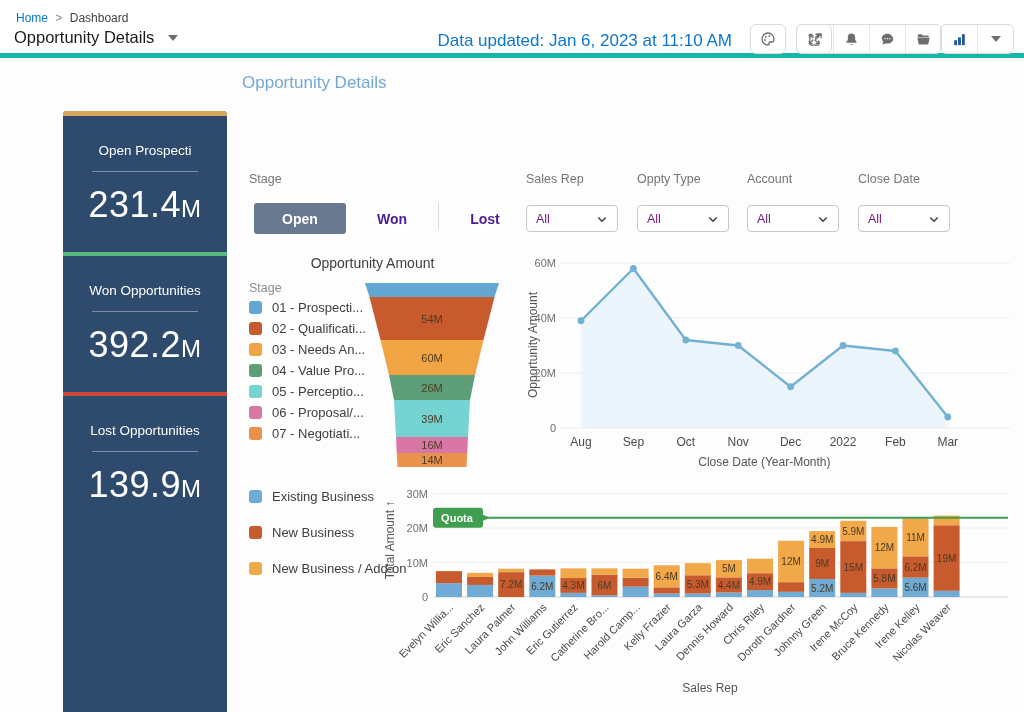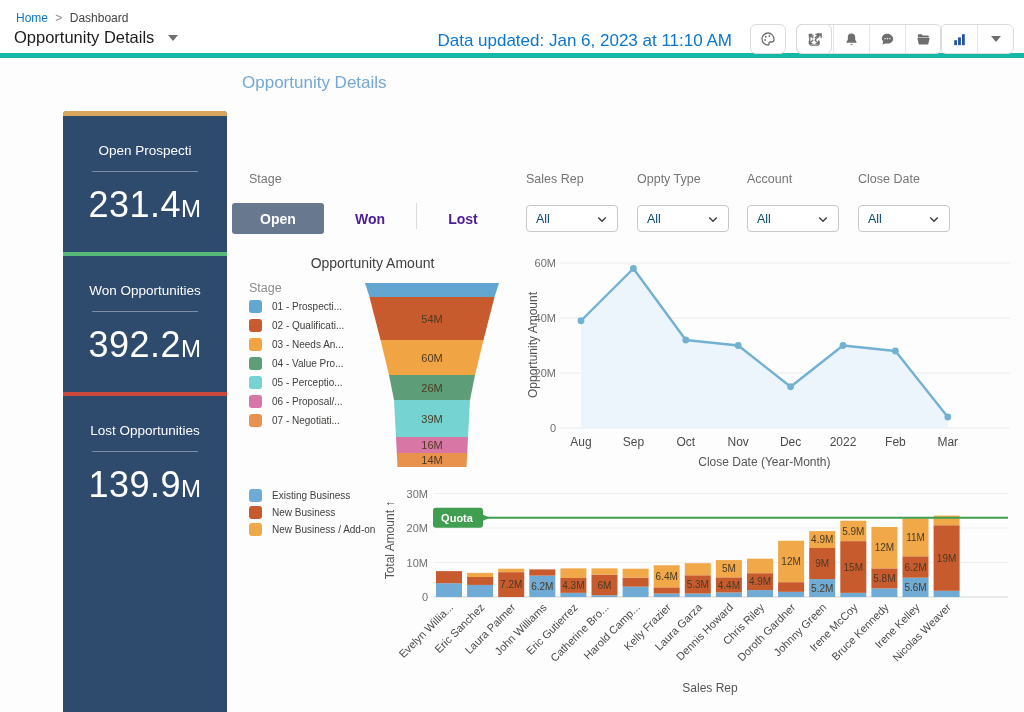--- a/index.html
+++ b/index.html
@@ -26,35 +26,35 @@
   .kpi .sec { text-align:center; color:#fff; }
   .kpi .lbl { font-size:13.5px; margin-top:27px; }
   .kpi .rule { width:106px; height:1px; background:rgba(255,255,255,0.38); margin:13px auto 0; }
   .kpi .val { font-size:36px; margin-top:12px; letter-spacing:.5px; }
   .kpi .val .unit { font-size:24px; }
   .kpi .bar { width:100%; height:4px; margin-top:26px; }
 
   
   .pghead { position:absolute; left:242px; top:73px; font-size:17px; color:#74a7d4; }
   .flabel { position:absolute; top:172px; font-size:12.5px; color:#757575; }
-  .segwrap { position:absolute; left:232px; top:203px; display:flex; align-items:flex-start; height:31px; }
+  .segwrap { position:absolute; left:254px; top:203px; display:flex; align-items:flex-start; height:31px; }
   .seg { min-width:92px; height:31px; display:flex; align-items:center; justify-content:center; font-size:14px; font-weight:bold; color:#4c1d95; cursor:pointer; }
   .seg.active { background:#68798f; color:#fff; border-radius:3px; }
   .segdiv { width:1px; height:26px; background:#d9dce1; }
-  .sel { position:absolute; top:205px; width:92px; height:27px; border:1px solid #c9c7c5; border-radius:4px; background:#fff; display:flex; align-items:center; justify-content:space-between; padding:0 9px; font-size:12.5px; color:#0c4a6e; cursor:pointer; }
+  .sel { position:absolute; top:205px; width:92px; height:27px; border:1px solid #c9c7c5; border-radius:4px; background:#fff; display:flex; align-items:center; justify-content:space-between; padding:0 9px; font-size:12.5px; color:#701a75; cursor:pointer; }
 
   
   .fun-title { position:absolute; left:250px; top:255px; width:245px; text-align:center; font-size:14px; color:#3e3e3c; }
   .leg-title { position:absolute; left:249px; top:281px; font-size:12.5px; color:#8c8c8c; }
   .legend { position:absolute; display:flex; flex-direction:column; }
   #funnel-legend { left:249px; top:300px; gap:6px; }
-  #bar-legend { left:249px; top:489px; gap:4px; }
+  #bar-legend { left:249px; top:489px; gap:21px; }
   .leg-row { display:flex; align-items:center; gap:10px; cursor:pointer; }
   .leg-sw { width:13px; height:13px; border-radius:3px; flex:0 0 auto; }
-  .leg-tx { font-size:10px; color:#3e3e3c; white-space:nowrap; }
+  .leg-tx { font-size:13px; color:#3e3e3c; white-space:nowrap; }
   svg text { font-family:"Liberation Sans", sans-serif; }
 </style>
 </head>
 <body>
 
 <div id="stage">
 
   <div class="hdr">
     <div class="crumbs">
       <span class="lnk">Home</span>

